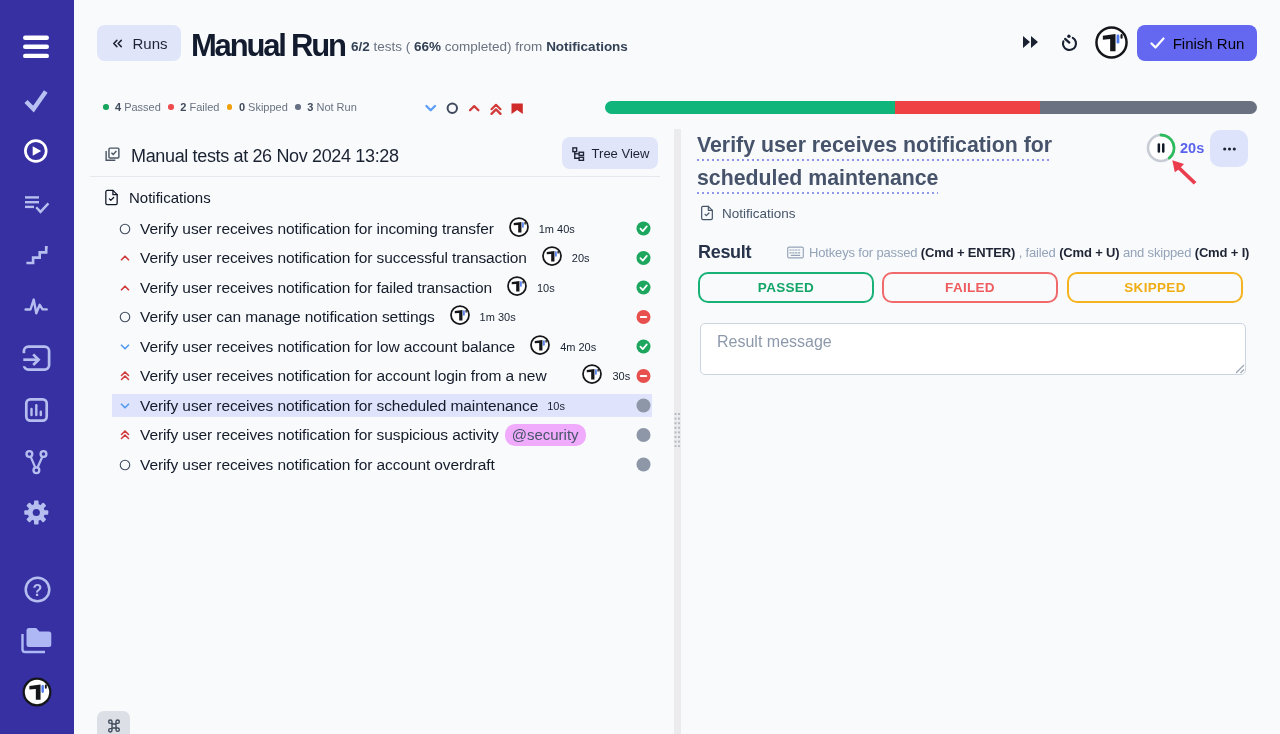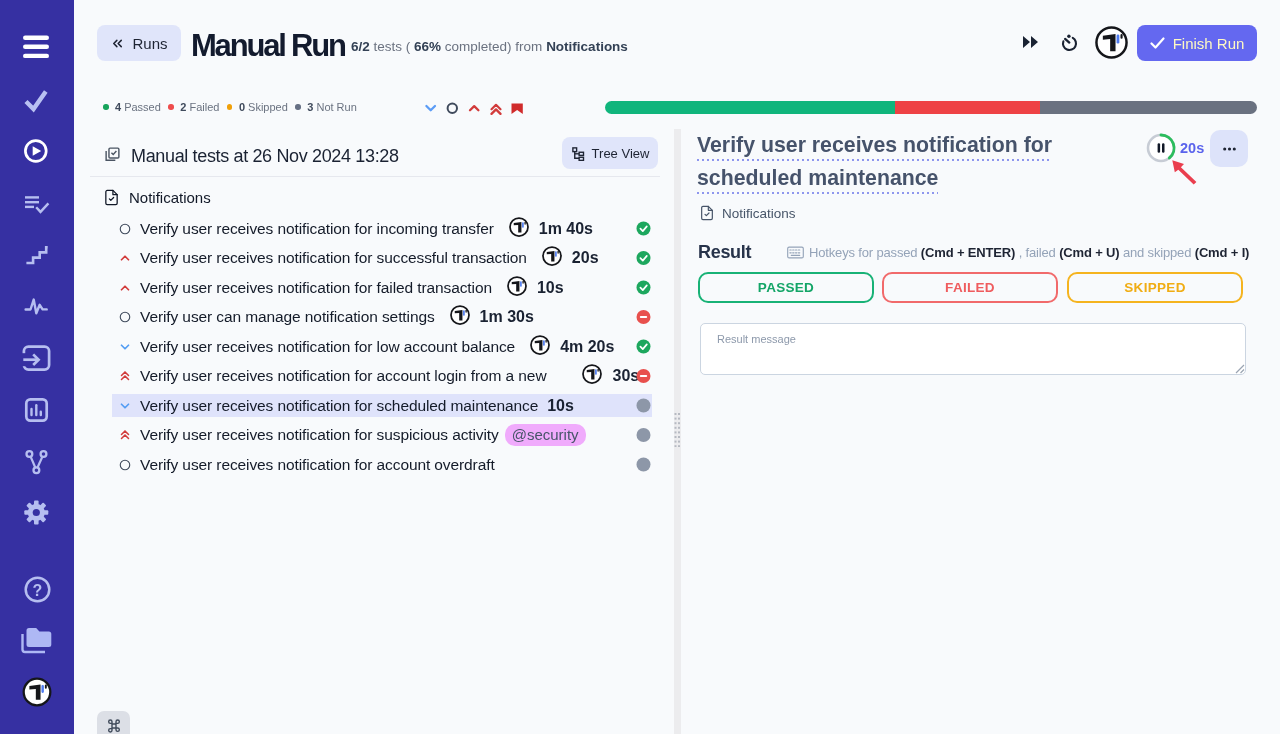--- a/index.html
+++ b/index.html
@@ -12,21 +12,21 @@
   #sidebar svg { position:absolute; }
 
   
   #btn-runs { position:absolute; left:97px; top:25px; width:84px; height:36px; background:#e0e5fa; border-radius:8px; color:#1e2433; font-size:15px; display:flex; align-items:center; justify-content:center; gap:7px; font-weight:400; }
   #title { position:absolute; left:191px; top:28px; font-size:31px; font-weight:700; color:#131b2e; letter-spacing:-2.2px; }
   #subtitle { position:absolute; left:351px; top:39px; font-size:13.5px; color:#6b7280; white-space:nowrap; }
   #subtitle b { color:#334155; }
   #ff-icon { position:absolute; left:1022px; top:35px; }
   #sw-icon { position:absolute; left:1058px; top:32px; }
   #hdr-logo { position:absolute; left:1095px; top:26px; }
-  #btn-finish { position:absolute; left:1137px; top:25px; width:120px; height:36px; background:#6468f0; border-radius:8px; color:#fef9c3; font-size:15px; display:flex; align-items:center; justify-content:center; gap:8px; }
+  #btn-finish { position:absolute; left:1137px; top:25px; width:120px; height:36px; background:#6468f0; border-radius:8px; color:#000000; font-size:15px; display:flex; align-items:center; justify-content:center; gap:8px; }
 
   
   #statusrow { position:absolute; left:103px; top:100px; height:14px; display:flex; align-items:center; font-size:11px; color:#6a7280; }
   .dot { width:5.5px; height:5.5px; border-radius:50%; display:inline-block; margin-right:6.5px; }
   #statusrow b { color:#3f4a5c; margin-right:3px; }
   #statusrow .grp { display:flex; align-items:center; margin-right:7.5px; }
 
   #filters { position:absolute; left:423px; top:99px; display:flex; align-items:center; gap:9px; }
 
   
@@ -40,21 +40,21 @@
   #lp-title { position:absolute; left:131px; top:146px; font-size:18px; font-weight:400; letter-spacing:-0.35px; color:#1a2232; }
   #btn-tree { position:absolute; left:562px; top:137px; width:96px; height:32px; background:#e0e5fa; border-radius:8px; color:#1e2433; font-size:13px; display:flex; align-items:center; justify-content:center; gap:6px; }
 
   #suite-hdr { position:absolute; left:103px; top:189px; display:flex; align-items:center; gap:9px; font-size:15px; color:#111827; font-weight:400; }
 
   .row { position:absolute; left:112px; width:540px; height:29px; display:flex; align-items:center; }
   .row.sel { background:linear-gradient(#dfe3fb,#dfe3fb) no-repeat; background-size:100% 23px; background-position:0 3px; border-radius:3px; }
   .prio { width:16px; margin-left:5px; margin-right:7px; flex:none; display:flex; align-items:center; justify-content:center;}
   .rtext { font-size:15.5px; letter-spacing:-0.1px; color:#141b29; white-space:nowrap; }
   .tbadge { margin-left:15px; flex:none; }
-  .rtime { font-size:16px; color:#1a2232; font-weight:700; margin-left:10px; white-space:nowrap; }
+  .rtime { font-size:11px; color:#1a2232; font-weight:400; margin-left:10px; white-space:nowrap; }
   .tagpill { margin-left:6px; background:#f0abfc; color:#475569; font-size:15px; padding:2.5px 7px; border-radius:10px; }
 
   
   #divider { position:absolute; left:673.5px; top:129px; width:7px; height:605px; background:#ececee; }
 
   
   #rtitle { position:absolute; left:697px; top:129px; width:440px; font-size:21.3px; letter-spacing:0; font-weight:700; color:#46536b; line-height:33px; }
   #rtitle span { padding-bottom:4px; background-image:repeating-linear-gradient(90deg,#8e96ee 0 2px,rgba(0,0,0,0) 2px 5px); background-size:100% 2px; background-position:0 100%; background-repeat:no-repeat; }
   #rt-ctrl { position:absolute; left:1147px; top:134px; }
   #rt-time { position:absolute; left:1180px; top:140px; font-size:14.5px; font-weight:700; color:#5a63ec; }
@@ -62,21 +62,21 @@
   #rbread { position:absolute; left:699px; top:205px; display:flex; align-items:center; gap:7px; font-size:13.5px; color:#475569; }
   #rresult { position:absolute; left:698px; top:242px; font-size:18px; letter-spacing:-0.3px; font-weight:700; color:#27334a; }
   #hotkeys { position:absolute; left:787px; top:245px; font-size:13px; letter-spacing:-0.16px; color:#94a3b8; display:flex; align-items:center; gap:5px; white-space:nowrap; }
   #hotkeys b { color:#1e2433; }
 
   .resbtn { position:absolute; top:272px; width:176px; height:31px; border-radius:10px; background:#f8fafc; font-weight:700; font-size:13.5px; display:flex; align-items:center; justify-content:center; letter-spacing:0.3px; }
   #b-pass { left:698px; border:2px solid #18b276; color:#13a567; }
   #b-fail { left:882px; border:2px solid #f16a6b; color:#ef5c5e; }
   #b-skip { left:1067px; border:2px solid #f5b41f; color:#f0ad14; }
 
-  #rmsg { position:absolute; left:700px; top:323px; width:546px; height:52px; background:#fff; border:1px solid #cbd5e1; border-radius:5px; font-size:11px; color:#8d99ab; padding:9px 16px; }
+  #rmsg { position:absolute; left:700px; top:323px; width:546px; height:52px; background:#fff; border:1px solid #cbd5e1; border-radius:5px; font-size:16px; color:#8d99ab; padding:9px 16px; }
 
   #cmdbtn { position:absolute; left:97px; top:711px; width:33px; height:30px; background:#dcdfe6; border-radius:7px; display:flex; align-items:center; justify-content:center; }
 </style>
 </head>
 <body>
 
 <div id="sidebar">
 <svg width="74" height="734" viewBox="0 0 74 734" style="left:0;top:0">
   <g fill="#ffffff">
     <rect x="23" y="35.5" width="26" height="4.4" rx="2.2"></rect>

